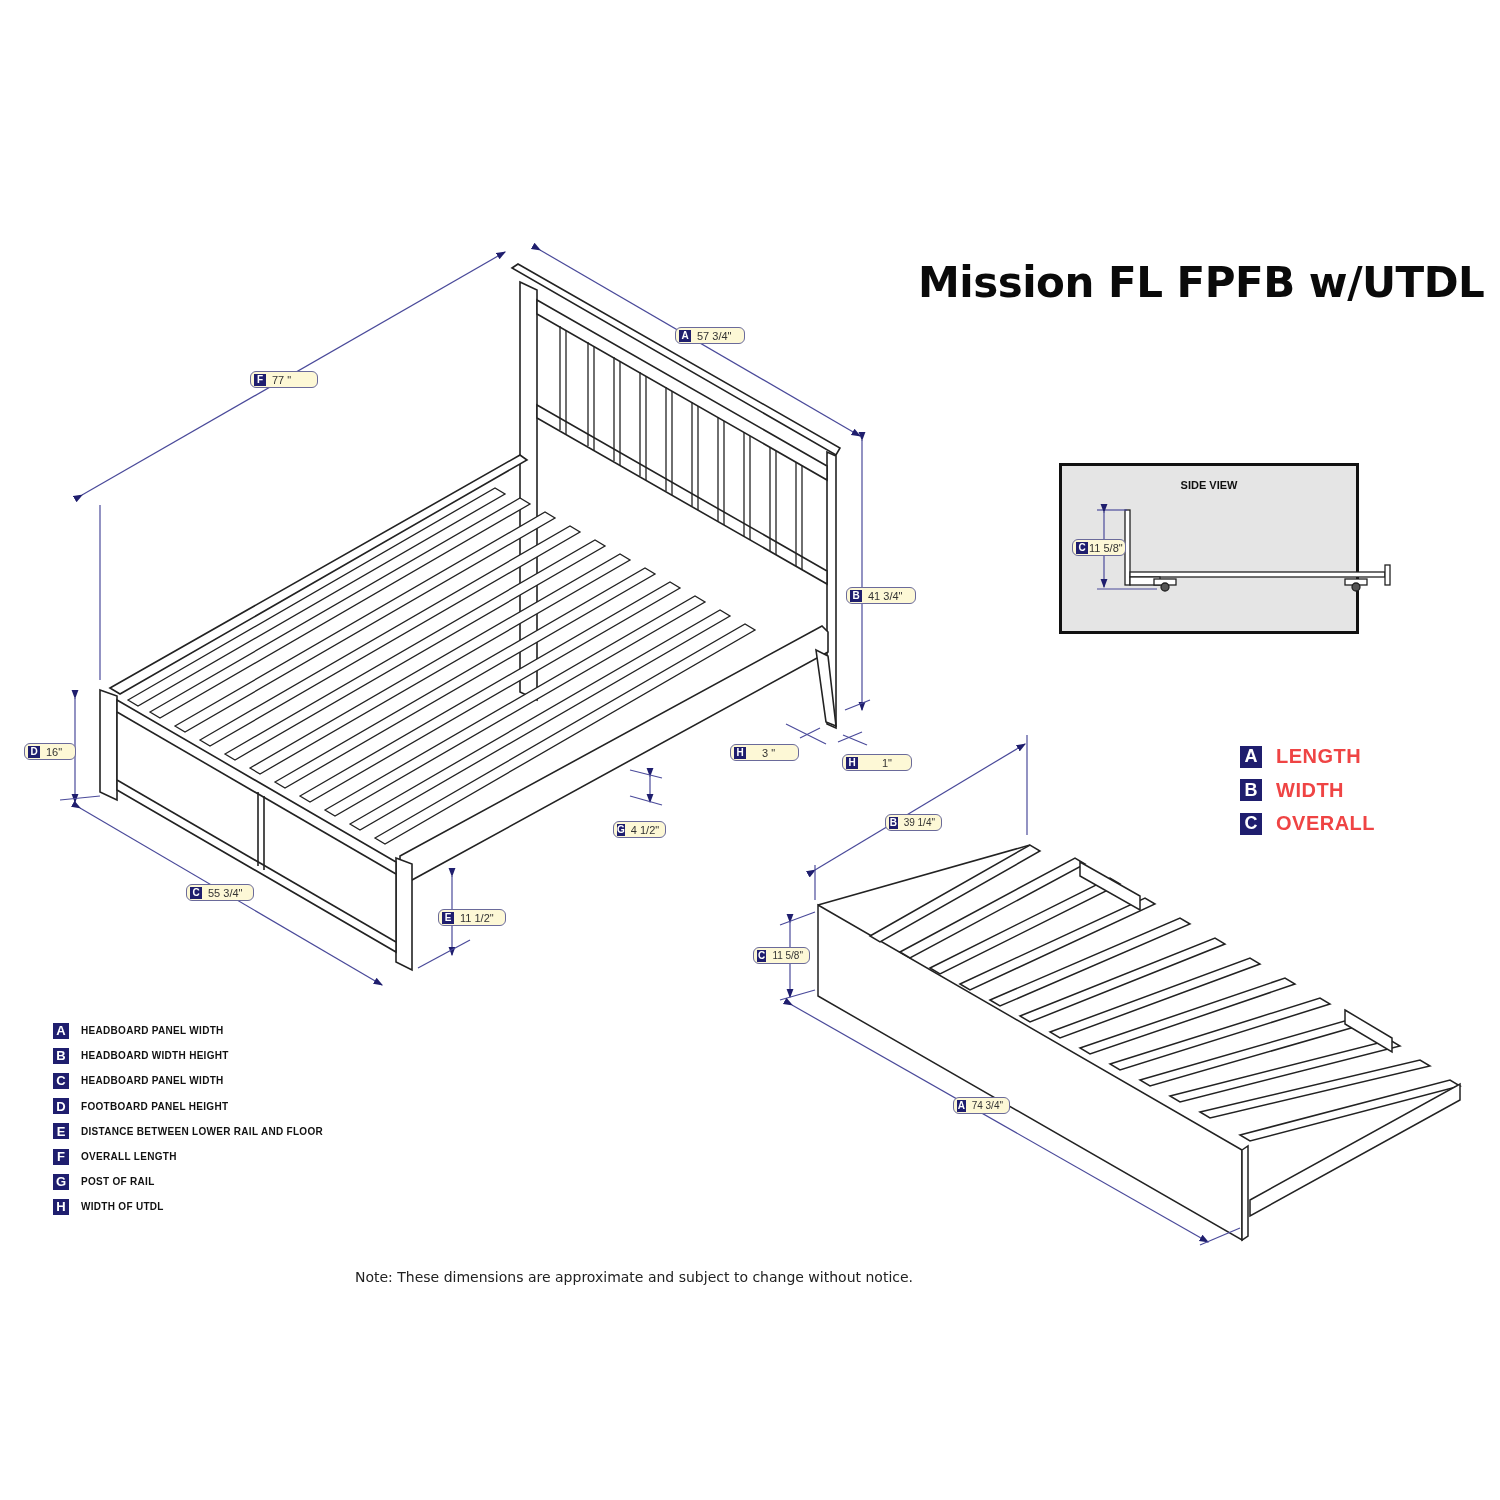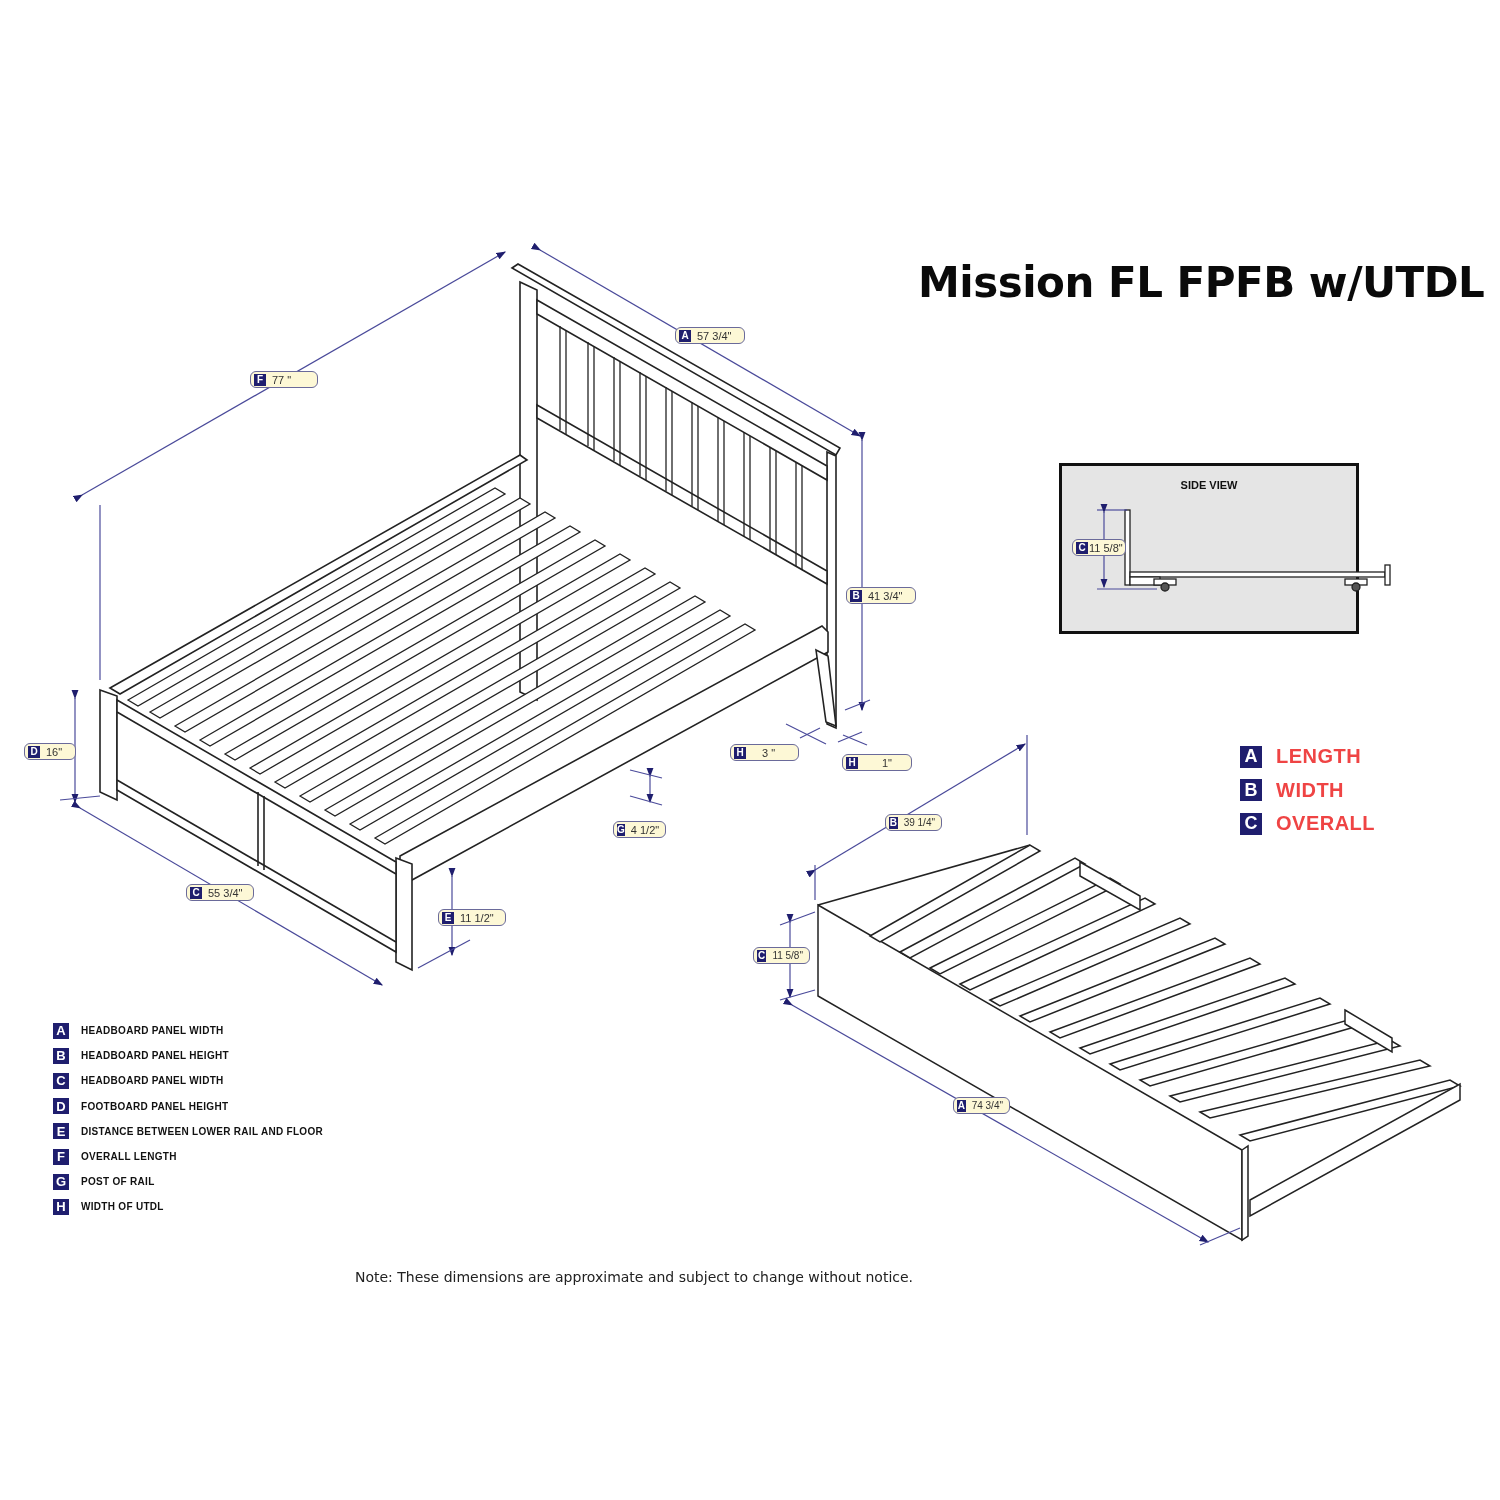--- a/index.html
+++ b/index.html
@@ -268,21 +268,21 @@
   </div>
 </div>
 
 <div class="legend-small">
   <div class="row">
     <span class="badge">A</span>
     <span class="text">HEADBOARD PANEL WIDTH</span>
   </div>
   <div class="row">
     <span class="badge">B</span>
-    <span class="text">HEADBOARD PANEL HEIGHT</span>
+    <span class="text">HEADBOARD WIDTH HEIGHT</span>
   </div>
   <div class="row">
     <span class="badge">C</span>
     <span class="text">HEADBOARD PANEL WIDTH</span>
   </div>
   <div class="row">
     <span class="badge">D</span>
     <span class="text">FOOTBOARD PANEL HEIGHT</span>
   </div>
   <div class="row">

